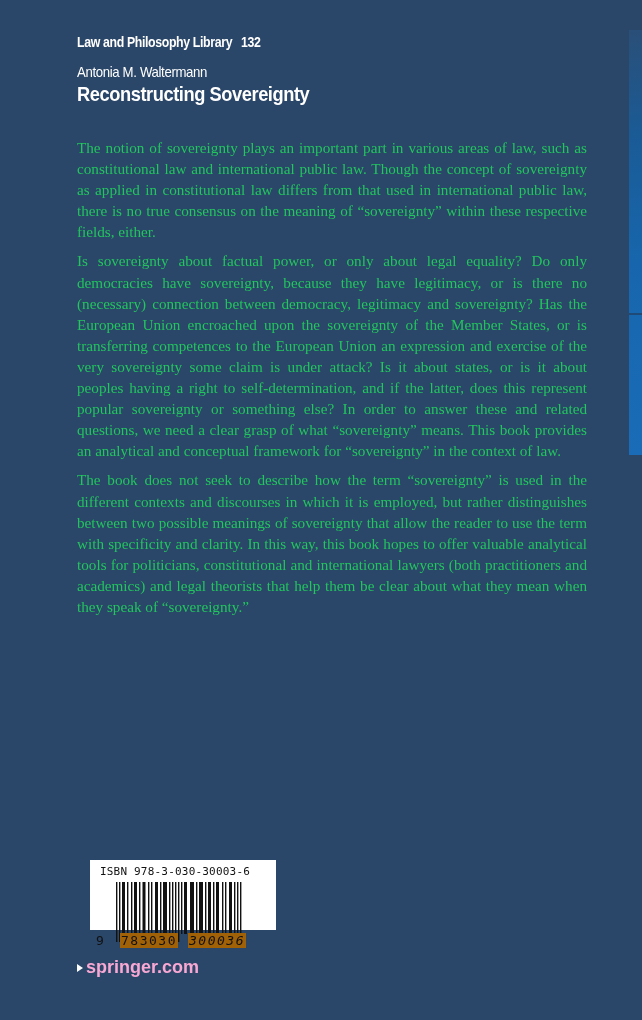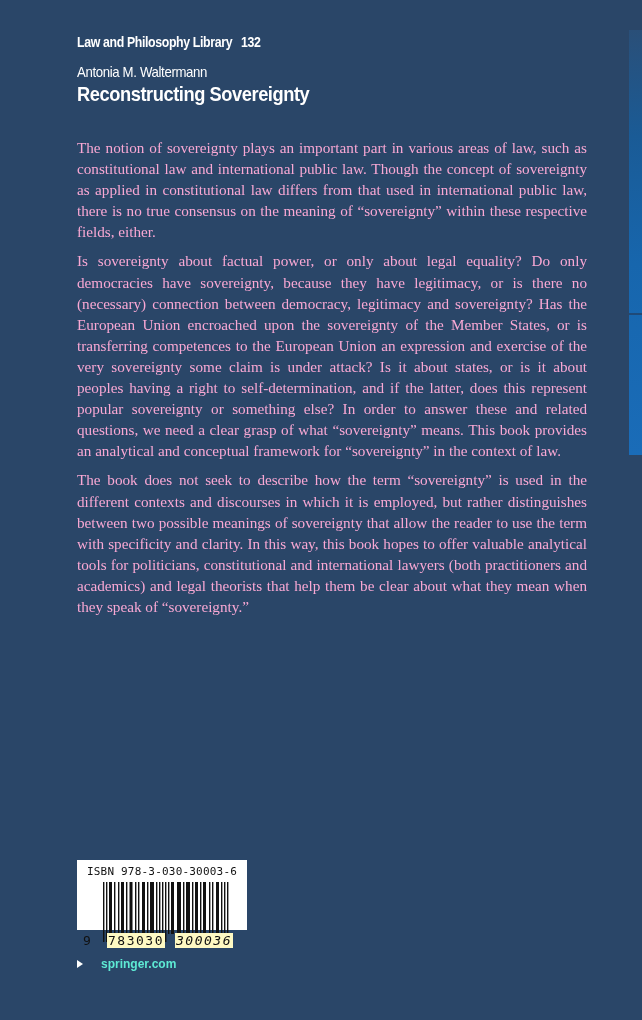--- a/index.html
+++ b/index.html
@@ -70,32 +70,33 @@
     }
     .blurb {
       position: absolute;
       left: 77px;
       top: 137px;
       width: 510px;
       font-family: "Liberation Serif", serif;
       font-size: 15.2px;
       line-height: 21.1px;
       text-align: justify;
-      color: #f9a8d4;
+      color: #22c55e;
     }
     .blurb p {
       margin: 0 0 8px 0;
     }
     .barcode-box {
       position: absolute;
-      left: 77px;
+      left: 90px;
       top: 860px;
       width: 170px;
       height: 70px;
       background: #ffffff;
+      padding-left: 16px;
     }
     .isbn-text {
       position: absolute;
       left: 0;
       top: 5px;
       width: 170px;
       text-align: center;
       font-family: "DejaVu Sans Mono", monospace;
       font-size: 11px;
       color: #111111;
@@ -110,38 +111,38 @@
     }
     .bars svg {
       display: block;
     }
     .barcode-digits {
       position: absolute;
       top: 73px;
       font-family: "DejaVu Sans Mono", monospace;
       font-size: 13px;
       color: #111111;
-      background: #fef9c3;
+      background: #a16207;
       line-height: 15px;
     }
     .digit-first { left: 6px; background: transparent; }
     .digit-left { left: 30px; letter-spacing: 1.5px; padding: 0 1px; }
     .digit-right { left: 98px; letter-spacing: 1.5px; padding: 0 1px; font-style: italic; }
     .springer-link {
       position: absolute;
       left: 77px;
       top: 957px;
       font-family: "Liberation Sans", sans-serif;
       font-weight: bold;
-      font-size: 12px;
-      color: #5eead4;
+      font-size: 18px;
+      color: #f9a8d4;
       text-decoration: none;
       display: flex;
       align-items: center;
-      gap: 18px;
+      gap: 3px;
     }
     .arrow-icon {
       display: inline-block;
       width: 0;
       height: 0;
       border-top: 4.5px solid transparent;
       border-bottom: 4.5px solid transparent;
       border-left: 6px solid #ffffff;
     }
   </style>

